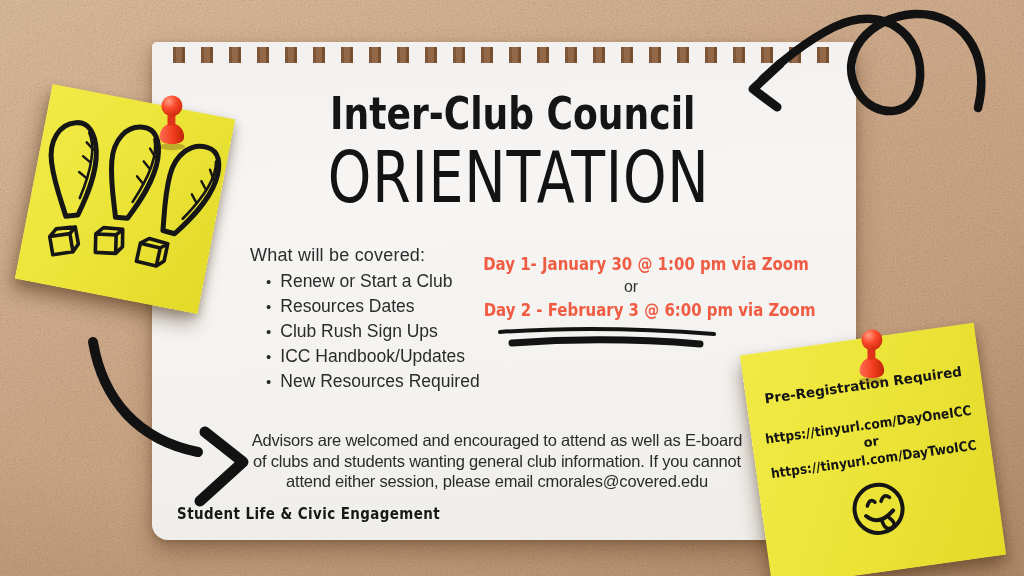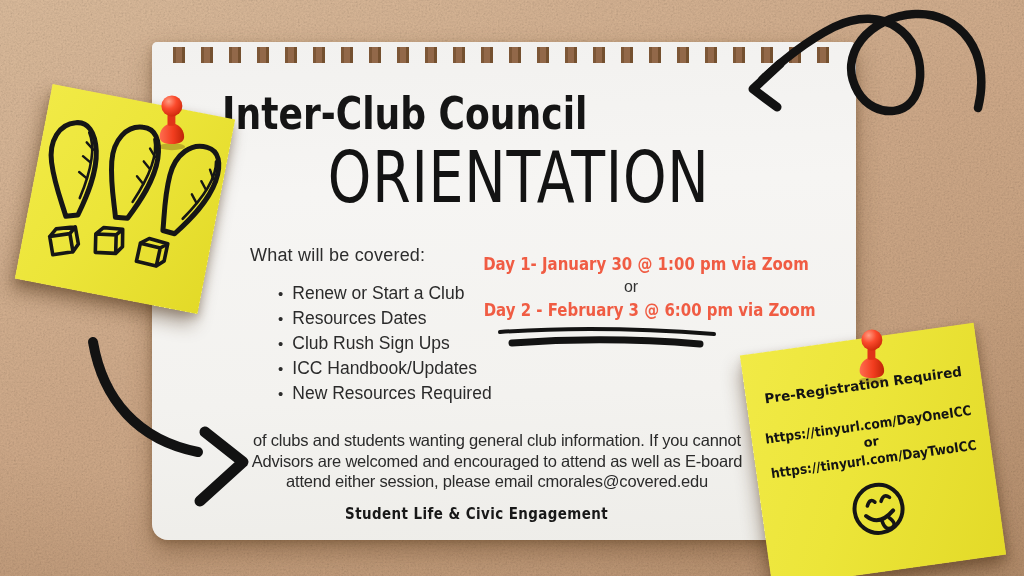--- a/index.html
+++ b/index.html
@@ -17,38 +17,38 @@
     background:linear-gradient(178deg,#f2f1ef 0%,#f6f5f3 30%,#f3f2ef 70%,#eeede9 100%);
     border-radius:5px 5px 10px 16px;
     box-shadow:0 12px 24px rgba(90,60,30,.42), 0 3px 7px rgba(90,60,30,.30);
   }
   .torn{
     position:absolute;top:5px;left:13px;right:13px;height:16px;
     background:repeating-linear-gradient(90deg,
       rgba(0,0,0,0) 0 8px,#7d5737 8px 11px,#926849 11px 17px,#74502f 17px 20px,rgba(0,0,0,0) 20px 28px);
     border-radius:2px;
   }
-  .title1{position:absolute;left:30px;right:12px;top:50px;
+  .title1{position:absolute;left:30px;right:12px;top:50px;text-align:center;
     font-family:"DejaVu Sans",sans-serif;font-weight:700;font-size:44px;line-height:1;color:#151515;white-space:nowrap;}
   .title1 span{display:inline-block;transform:scaleX(.82);transform-origin:center;}
   .title2{position:absolute;left:30px;right:0;top:100px;text-align:center;
     font-family:"DejaVu Sans",sans-serif;font-weight:400;font-size:71px;line-height:1;color:#131313;white-space:nowrap;}
   .title2 span{display:inline-block;transform:scaleX(.78);transform-origin:center;letter-spacing:1px;}
   .covered-heading{position:absolute;left:98px;top:203px;font-size:18px;color:#2d2d2d;letter-spacing:.2px;text-align:right;}
-  .covered-list{position:absolute;left:114px;top:229px;margin:12px;padding:0;list-style:none;}
+  .covered-list{position:absolute;left:114px;top:229px;margin:0;padding:0;list-style:none;}
   .covered-list li{height:25px;font-size:17.5px;color:#2b2b2b;white-space:nowrap;}
   .covered-list li::before{content:"•";margin-right:9px;font-size:15px;}
   .days{position:absolute;left:309px;top:211px;width:340px;text-align:center;}
   .day-line{font-family:"DejaVu Sans",sans-serif;font-weight:700;font-size:17px;line-height:22px;color:#F05C43;white-space:nowrap;}
   .day-line span{display:inline-block;transform:scaleX(.88);transform-origin:center;}
   .day-or{font-size:16px;line-height:20px;color:#333;margin:2px 0;}
   .squiggle{position:absolute;left:338px;top:281px;}
   .advisors{position:absolute;left:88px;top:388px;width:514px;text-align:center;
     font-size:16.5px;line-height:20.5px;color:#2b2b2b;letter-spacing:-.2px;}
-  .footer{position:absolute;left:0;right:54px;top:462px;text-align:center;
+  .footer{position:absolute;left:0;right:54px;top:462px;
     font-family:"DejaVu Sans",sans-serif;font-weight:700;font-size:16px;color:#181818;white-space:nowrap;}
   .footer span{display:inline-block;transform:scaleX(.84);transform-origin:center;letter-spacing:.5px;}
   
   .sticky{position:absolute;z-index:3;background:linear-gradient(115deg,#f1ea46 0%,#ece539 45%,#e3da28 100%);
     box-shadow:-3px 12px 18px rgba(72,45,18,.42), 2px 4px 8px rgba(72,45,18,.25);}
   .sticky-left{left:32px;top:100px;width:186px;height:198px;transform:rotate(11deg);}
   .sticky-right{left:755px;top:338px;width:236px;height:234px;transform:rotate(-8deg);text-align:center;color:#141414;}
   .sn-heading{margin-top:38px;font-family:"DejaVu Sans",sans-serif;font-weight:700;font-size:13.5px;white-space:nowrap;}
   .sn-url{font-family:"DejaVu Sans",sans-serif;font-weight:700;font-size:13.5px;line-height:18px;white-space:nowrap;}
   .sn-url span{display:inline-block;transform:scaleX(.9);transform-origin:center;}
@@ -104,22 +104,22 @@
       <div class="day-or">or</div>
       <div class="day-line"><span>Day 2 - February 3 @ 6:00 pm via Zoom</span></div>
     </div>
 
     <svg class="squiggle" width="240" height="32" viewBox="0 0 240 32">
       <path d="M10,9 C80,4 160,6 224,11" stroke="#131313" stroke-width="4" fill="none" stroke-linecap="round"></path>
       <path d="M22,20 C90,15 150,16 210,21" stroke="#131313" stroke-width="7" fill="none" stroke-linecap="round"></path>
     </svg>
 
     <div class="advisors">
+      <div>Advisors are welcomed and encouraged to attend as well as E-board</div>
       <div>of clubs and students wanting general club information. If you cannot</div>
-      <div>Advisors are welcomed and encouraged to attend as well as E-board</div>
       <div>attend either session, please email cmorales@covered.edu</div>
     </div>
 
     <div class="footer"><span>Student Life &amp; Civic Engagement</span></div>
   </div>
 
   <svg class="arrow" style="left:720px;top:0" width="300" height="170" viewBox="0 0 300 170">
     <path d="M258,108 C272,52 240,12 195,14 C150,16 116,55 138,92 C154,119 197,120 200,78 C203,35 164,3 114,27 C88,40 60,62 42,80" stroke="#121212" stroke-width="8.5" fill="none" stroke-linecap="round"></path>
     <path d="M60,64 L33,89 L57,107" stroke="#121212" stroke-width="9" fill="none" stroke-linecap="round" stroke-linejoin="round"></path>
   </svg>

